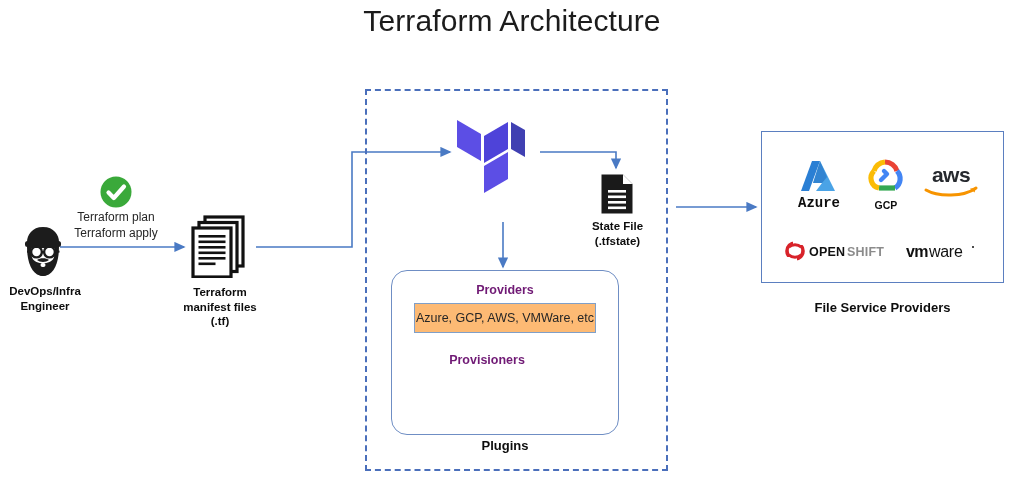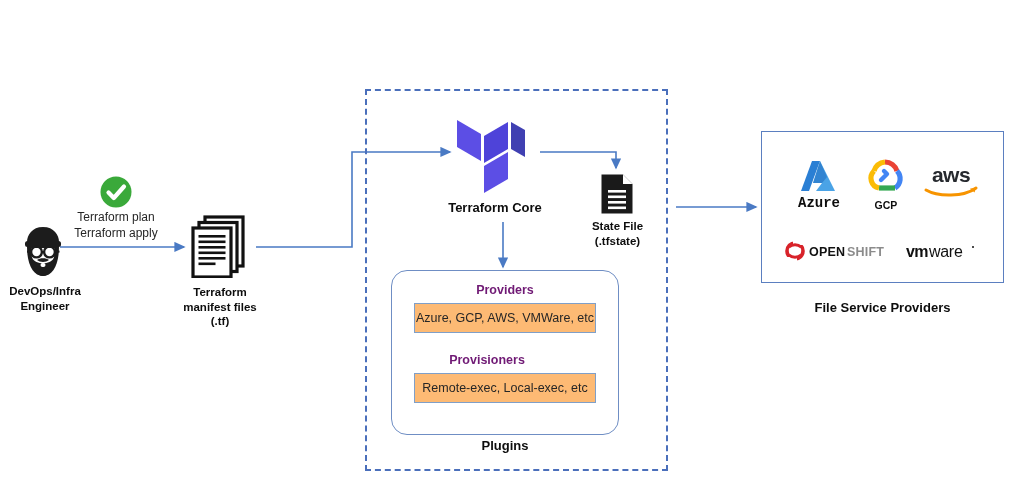--- a/index.html
+++ b/index.html
@@ -127,20 +127,21 @@
   #vmware-logo { left: 906px; top: 241px; width: 72px; height: 20px; }
 
   
   #connectors { left: 0; top: 0; width: 1024px; height: 484px; pointer-events: none; }
 </style>
 </head>
 <body>
 
 <div id="canvas">
 
+  <div class="abs" id="page-title">Terraform Architecture</div>
 
   <svg class="abs" id="connectors" viewBox="0 0 1024 484">
     <defs>
       <marker id="ah" markerWidth="7" markerHeight="7" refX="6" refY="3.2" orient="auto">
         <path d="M0,0 L7,3.2 L0,6.4 z" fill="#4a7ac4"></path>
       </marker>
     </defs>
 
     <path d="M60,247 L184,247" stroke="#4a7ac4" stroke-width="1.6" fill="none" marker-end="url(#ah)"></path>
 
@@ -221,21 +222,20 @@
 
       <polygon points="2,13 26,27 26,54 2,40" fill="#5c4ee5"></polygon>
 
       <polygon points="29,29 53,15 53,42 29,56" fill="#4e43d9"></polygon>
 
       <polygon points="56,15 70,23 70,50 56,42" fill="#4040b2"></polygon>
 
       <polygon points="29,59 53,45 53,72 29,86" fill="#5c4ee5"></polygon>
     </svg>
   </div>
-  <div class="abs caption" id="tf-core-caption">Terraform Core</div>
 
   <div class="abs" id="state-icon">
     <svg viewBox="0 0 34 42" width="34" height="42">
       <path d="M1.5 1.5 L23 1.5 L32.5 11 L32.5 40.5 L1.5 40.5 Z" fill="#1a1a1a"></path>
       <path d="M23 1.5 L32.5 11 L23 11 Z" fill="#ffffff"></path>
       <g fill="#ffffff">
         <rect x="8" y="17" width="18" height="2.6"></rect>
         <rect x="8" y="22.5" width="18" height="2.6"></rect>
         <rect x="8" y="28" width="18" height="2.6"></rect>
         <rect x="8" y="33.5" width="18" height="2.6"></rect>
@@ -244,21 +244,20 @@
   </div>
   <div class="abs caption" id="state-caption">
     <div>State File</div>
     <div>(.tfstate)</div>
   </div>
 
   <div class="abs" id="plugins-box"></div>
   <div class="abs plug-head" id="providers-head">Providers</div>
   <div class="abs plug-field" id="providers-field">Azure, GCP, AWS, VMWare, etc</div>
   <div class="abs plug-head" id="provisioners-head">Provisioners</div>
-  <div class="abs plug-field" id="provisioners-field">Remote-exec, Local-exec, etc</div>
   <div class="abs caption" id="plugins-caption">Plugins</div>
 
   <div class="abs" id="cloud-box"></div>
 
   <div class="abs" id="azure-logo">
     <svg viewBox="0 0 36 34" width="36" height="34">
       <polygon points="12,2 20,2 9,32 1,32" fill="#2a7fd4"></polygon>
       <polygon points="20,2 35,32 16,32 22,24 13,24" fill="#4aa3e6"></polygon>
       <polygon points="20,2 27,18 22,24 13,24" fill="#1f6cc0" opacity="0.55"></polygon>
     </svg>

